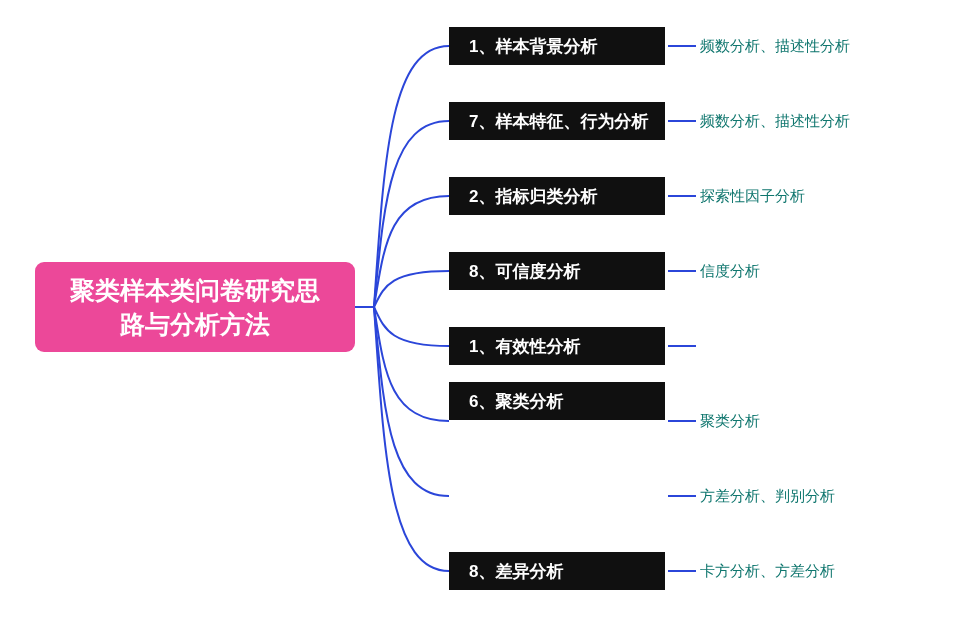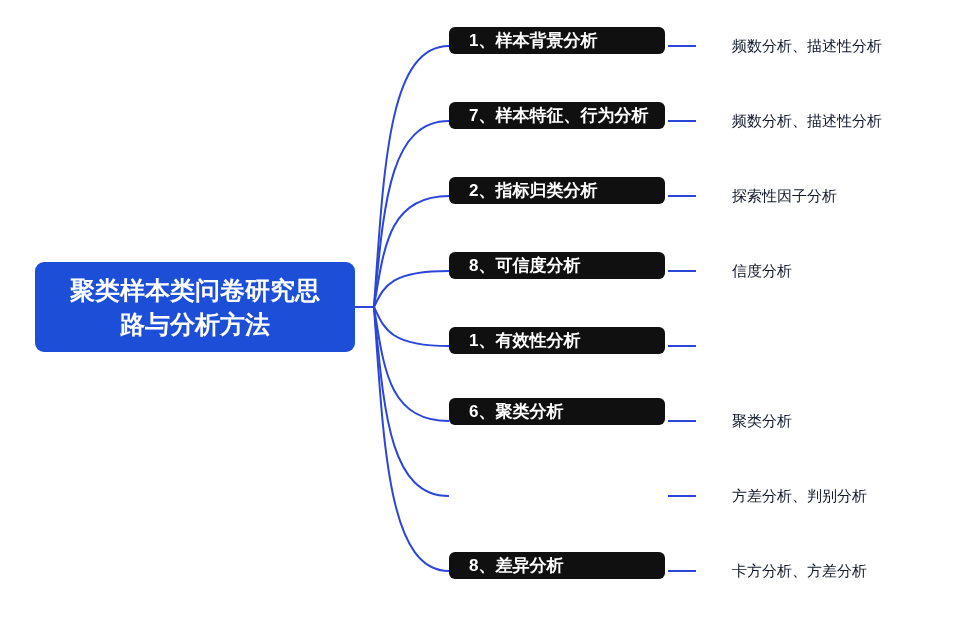--- a/index.html
+++ b/index.html
@@ -7,38 +7,38 @@
   body {
     font-family: "Liberation Sans", "DejaVu Sans", sans-serif;
     width: 965px; height: 621px; overflow: hidden; position: relative;
   }
   .canvas { position: relative; width: 965px; height: 621px; background: #ffffff; }
   .connectors { position: absolute; left: 0; top: 0; width: 965px; height: 621px; }
   .connectors path, .connectors line { stroke: #2b46d9; stroke-width: 2; fill: none; }
 
   .root-node {
     position: absolute; left: 35px; top: 262px; width: 320px; height: 90px;
-    background: #1d4ed8; border-radius: 9px;
+    background: #ec4899; border-radius: 9px;
     display: flex; align-items: center; justify-content: center;
     color: #ffffff; font-weight: bold; font-size: 25px; line-height: 1.38;
     text-align: center; padding: 0 24px;
   }
 
   .branch-node {
-    position: absolute; left: 449px; width: 216px; height: 27px;
-    background: #101010; border-radius: 6px;
+    position: absolute; left: 449px; width: 216px; height: 38px;
+    background: #101010; border-radius: 0;
     display: flex; align-items: center;
     color: #ffffff; font-weight: bold; font-size: 17px;
     padding-left: 20px; white-space: nowrap;
   }
 
   .method-label {
-    position: absolute; left: 732px; height: 38px;
+    position: absolute; left: 700px; height: 38px;
     display: flex; align-items: center;
-    color: #0f172a; font-size: 15px; white-space: nowrap;
+    color: #0f766e; font-size: 15px; white-space: nowrap;
   }
 </style>
 </head>
 <body>
 
 <div class="canvas">
 
   <svg class="connectors" viewBox="0 0 965 621" xmlns="http://www.w3.org/2000/svg">
 
     <path d="M 355 307 L 374 307"></path>
@@ -74,21 +74,21 @@
   </div>
   <div class="branch-node" style="top:177px">
     <span>2、指标归类分析</span>
   </div>
   <div class="branch-node" style="top:252px">
     <span>8、可信度分析</span>
   </div>
   <div class="branch-node" style="top:327px">
     <span>1、有效性分析</span>
   </div>
-  <div class="branch-node" style="top:398px">
+  <div class="branch-node" style="top:382px">
     <span>6、聚类分析</span>
   </div>
   <div class="branch-node" style="top:552px">
     <span>8、差异分析</span>
   </div>
 
   <div class="method-label" style="top:27px">
     <span>频数分析、描述性分析</span>
   </div>
   <div class="method-label" style="top:102px">

